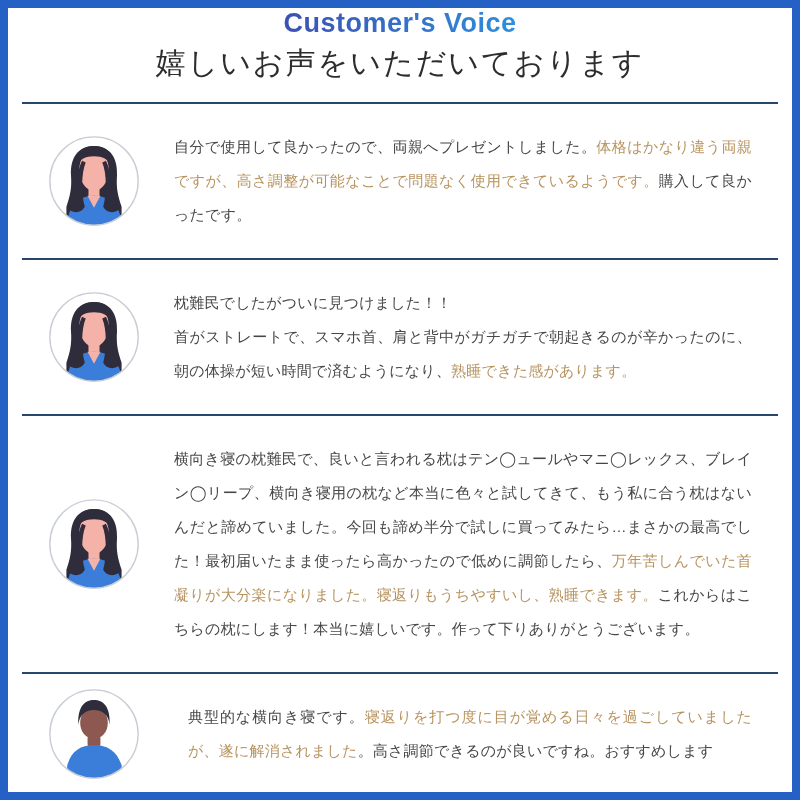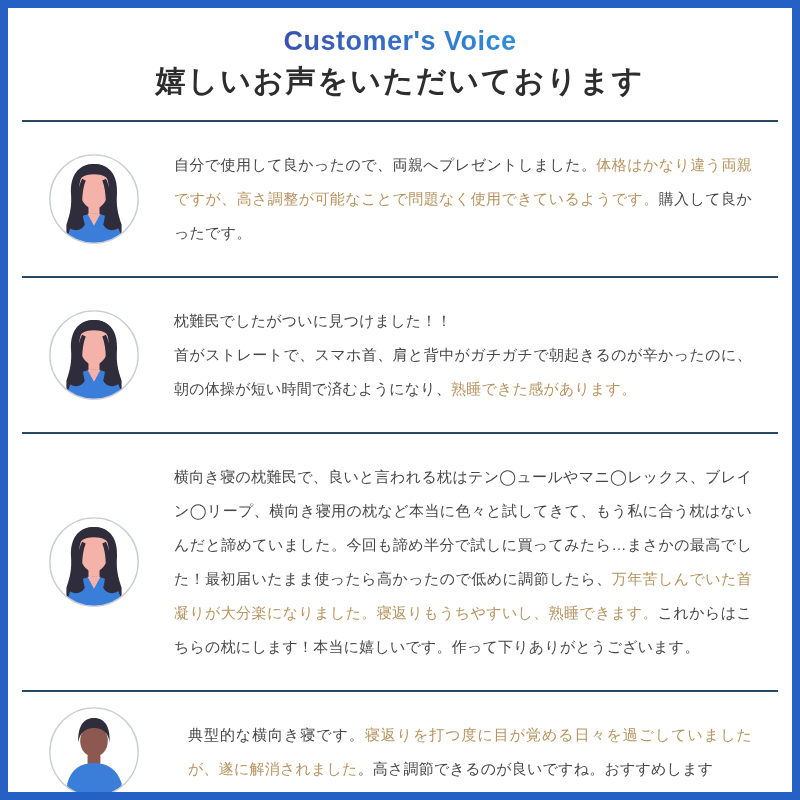--- a/index.html
+++ b/index.html
@@ -7,38 +7,37 @@
     width: 800px;
     height: 800px;
     box-sizing: border-box;
     background: #ffffff;
     border: 8px solid #2560C4;
     overflow: hidden;
     font-family: "Liberation Sans", "DejaVu Sans", sans-serif;
   }
   .header {
     text-align: center;
-    padding-top: 18px;
     height: 94px;
   }
   .eyebrow {
     font-size: 27px;
     font-weight: 600;
     letter-spacing: 0.5px;
     background: linear-gradient(90deg, #3B51B3, #2F8EDC);
     -webkit-background-clip: text;
     background-clip: text;
     -webkit-text-fill-color: transparent;
     color: #2F6FC9;
     display: inline-block;
   }
   .title {
     margin: 4px 0 0 0;
     font-size: 30px;
-    font-weight: 700;
+    font-weight: 400;
     color: #2D2D2D;
     letter-spacing: 2px;
   }
   .sep {
     height: 2px;
     background: #26466B;
     margin: 0 14px;
   }
   .row {
     display: flex;

